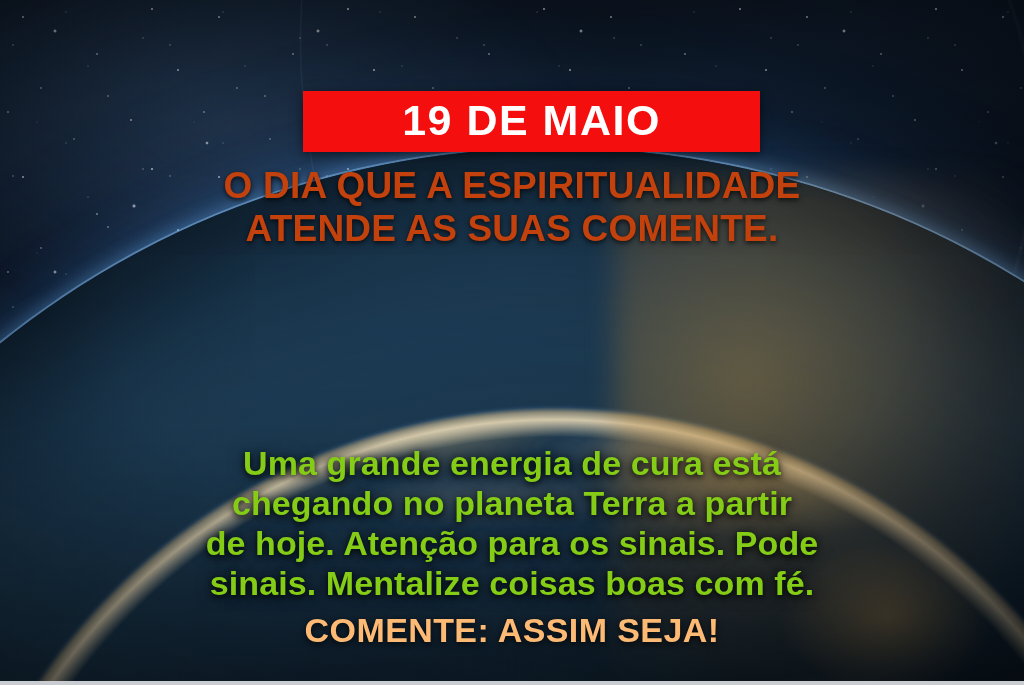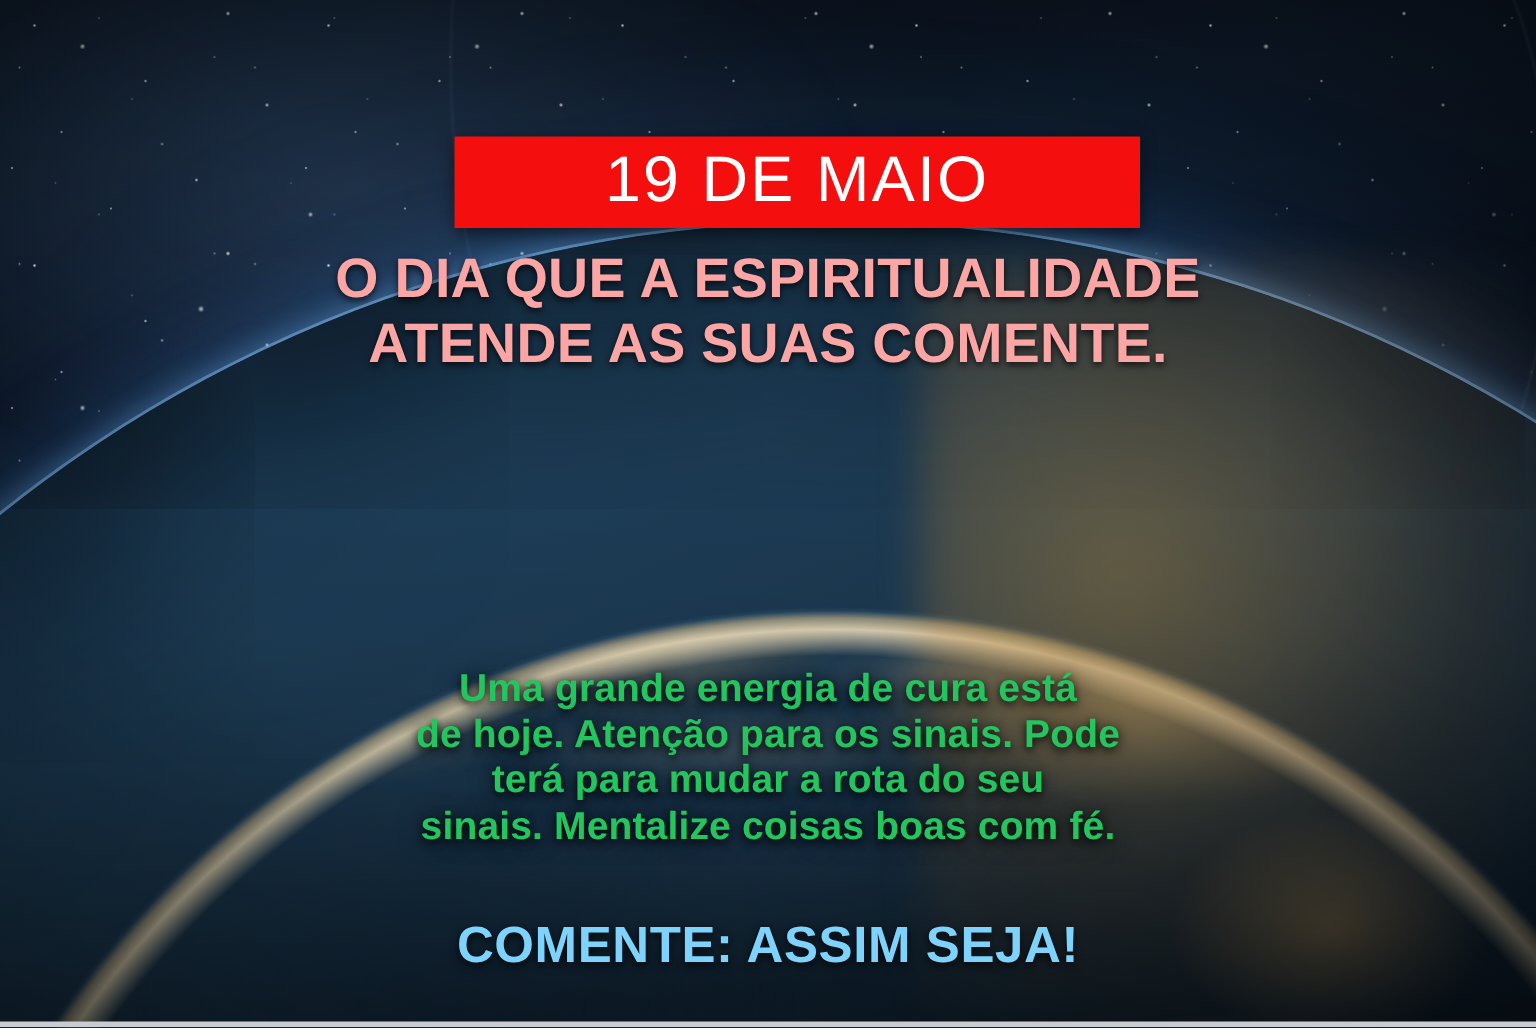--- a/index.html
+++ b/index.html
@@ -195,60 +195,60 @@
     position:absolute;
     left:303px;top:91px;
     width:457px;height:61px;
     background:#f40e0e;
     display:flex;align-items:center;justify-content:center;
     box-shadow:0 3px 10px rgba(0,0,0,.55);
   }
   .date-banner span{
     color:#ffffff;
     font-size:43px;
-    font-weight:normal;
+    font-weight:bold;
     letter-spacing:1.5px;
     line-height:1;
     white-space:nowrap;
     transform:translateY(-1px);
   }
 
   .headline{
     position:absolute;
     left:0;right:0;top:164px;
     text-align:center;
-    color:#fca5a5;
+    color:#c2410c;
     font-size:37px;
     font-weight:bold;
     line-height:1.17;
     letter-spacing:.2px;
     text-shadow:0 2px 5px rgba(0,0,0,.75);
     padding:0 48px;
   }
   .headline .ln{display:block;white-space:nowrap;}
 
   .body-copy{
     position:absolute;
     left:0;right:0;top:443px;
     text-align:center;
-    color:#22c55e;
-    font-size:26px;
+    color:#84cc16;
+    font-size:34px;
     font-weight:bold;
     line-height:1.18;
     letter-spacing:.1px;
     text-shadow:0 2px 6px rgba(0,0,0,.85), 0 0 16px rgba(0,0,0,.55);
     padding:0 40px;
   }
   .body-copy .ln{display:block;white-space:nowrap;}
 
   .cta{
     position:absolute;
     left:0;right:0;top:613px;
     text-align:center;
-    color:#7dd3fc;
+    color:#fdba74;
     font-size:34px;
     font-weight:bold;
     letter-spacing:.4px;
     line-height:1;
     text-shadow:0 2px 6px rgba(0,0,0,.8);
   }
 
   .bottom-edge{
     position:absolute;left:0;right:0;bottom:0;height:4px;
     background:#c9cdd2;
@@ -289,22 +289,22 @@
       <span>19 DE MAIO</span>
     </div>
 
     <div class="headline">
       <span class="ln">O DIA QUE A ESPIRITUALIDADE</span>
       <span class="ln">ATENDE AS SUAS COMENTE.</span>
     </div>
 
     <div class="body-copy">
       <span class="ln">Uma grande energia de cura está</span>
+      <span class="ln">chegando no planeta Terra a partir</span>
       <span class="ln">de hoje. Atenção para os sinais. Pode</span>
-      <span class="ln">terá para mudar a rota do seu</span>
       <span class="ln">sinais. Mentalize coisas boas com fé.</span>
     </div>
 
     <div class="cta">
       <span>COMENTE: ASSIM SEJA!</span>
     </div>
 
   </div>
 
   <div class="bottom-edge"></div>

